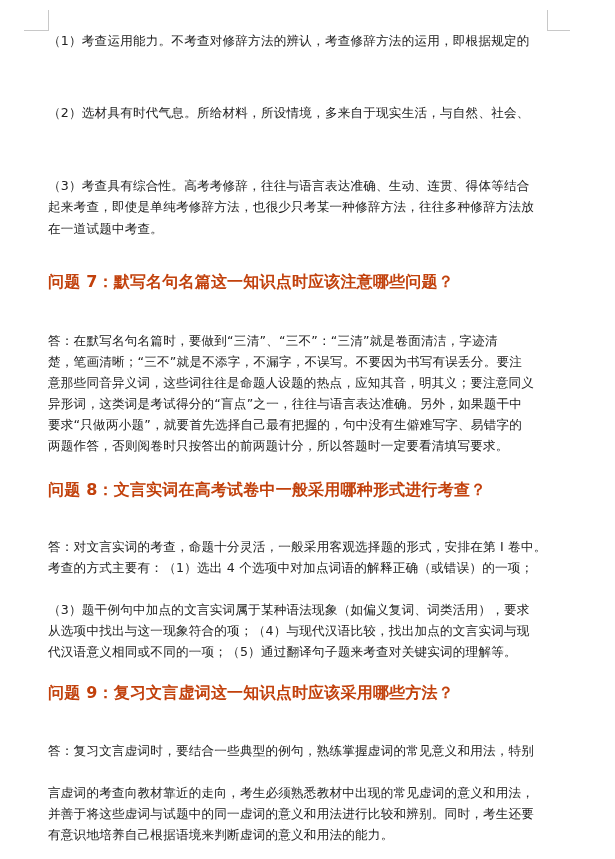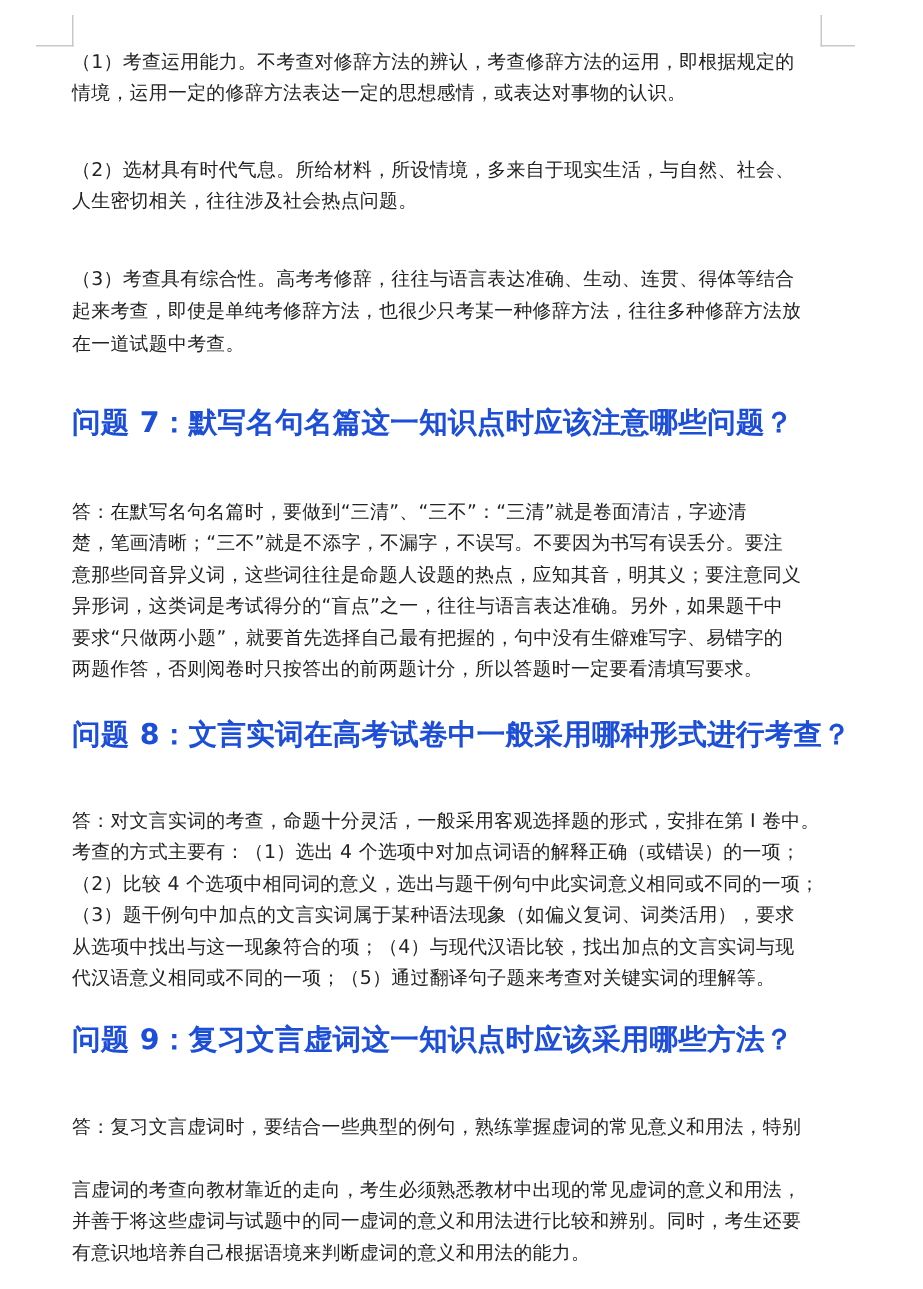--- a/index.html
+++ b/index.html
@@ -4,53 +4,50 @@
 <style>
   html, body { margin:0; padding:0; background:#ffffff; }
   body { width:615px; height:859px; position:relative; overflow:hidden;
          font-family:"DejaVu Sans", "Liberation Sans", sans-serif; }
   .page { position:absolute; left:0; top:0; width:525px; height:859px; background:#fff; }
   .corner { position:absolute; border-color:#c8c8c8; border-style:solid; border-width:0; }
   .corner.tl { left:24px; top:10px; width:24px; height:20px; border-right-width:1px; border-bottom-width:1px; }
   .corner.tr { left:547px; top:10px; width:22px; height:20px; border-left-width:1px; border-bottom-width:1px; }
   .line { position:absolute; left:48px; width:520px; white-space:nowrap; font-size:12.6px;
           line-height:16px; color:#222; letter-spacing:0.2px; }
-  .q { color:#1d4ed8; font-weight:bold; font-size:19px; }
+  .q { color:#c2410c; font-weight:bold; font-size:16px; }
 </style>
 </head>
 <body>
 
 <div class="page">
   <div class="corner tl"></div>
   <div class="corner tr"></div>
 
   <div class="line" style="top:33px">（1）考查运用能力。不考查对修辞方法的辨认，考查修辞方法的运用，即根据规定的</div>
-  <div class="line" style="top:54px">情境，运用一定的修辞方法表达一定的思想感情，或表达对事物的认识。</div>
 
   <div class="line" style="top:105px">（2）选材具有时代气息。所给材料，所设情境，多来自于现实生活，与自然、社会、</div>
-  <div class="line" style="top:126px">人生密切相关，往往涉及社会热点问题。</div>
 
   <div class="line" style="top:178px">（3）考查具有综合性。高考考修辞，往往与语言表达准确、生动、连贯、得体等结合</div>
   <div class="line" style="top:199px">起来考查，即使是单纯考修辞方法，也很少只考某一种修辞方法，往往多种修辞方法放</div>
   <div class="line" style="top:221px">在一道试题中考查。</div>
 
   <div class="line q" style="top:274px">问题 7：默写名句名篇这一知识点时应该注意哪些问题？</div>
 
   <div class="line" style="top:333px">答：在默写名句名篇时，要做到“三清”、“三不”：“三清”就是卷面清洁，字迹清</div>
   <div class="line" style="top:375px">意那些同音异义词，这些词往往是命题人设题的热点，应知其音，明其义；要注意同义</div>
   <div class="line" style="top:354px">楚，笔画清晰；“三不”就是不添字，不漏字，不误写。不要因为书写有误丢分。要注</div>
   <div class="line" style="top:396px">异形词，这类词是考试得分的“盲点”之一，往往与语言表达准确。另外，如果题干中</div>
   <div class="line" style="top:417px">要求“只做两小题”，就要首先选择自己最有把握的，句中没有生僻难写字、易错字的</div>
   <div class="line" style="top:438px">两题作答，否则阅卷时只按答出的前两题计分，所以答题时一定要看清填写要求。</div>
 
   <div class="line q" style="top:482px">问题 8：文言实词在高考试卷中一般采用哪种形式进行考查？</div>
 
   <div class="line" style="top:539px">答：对文言实词的考查，命题十分灵活，一般采用客观选择题的形式，安排在第 I 卷中。</div>
   <div class="line" style="top:560px">考查的方式主要有：（1）选出 4 个选项中对加点词语的解释正确（或错误）的一项；</div>
-  <div class="line" style="top:581px">（2）比较 4 个选项中相同词的意义，选出与题干例句中此实词意义相同或不同的一项；</div>
   <div class="line" style="top:602px">（3）题干例句中加点的文言实词属于某种语法现象（如偏义复词、词类活用），要求</div>
   <div class="line" style="top:623px">从选项中找出与这一现象符合的项；（4）与现代汉语比较，找出加点的文言实词与现</div>
   <div class="line" style="top:644px">代汉语意义相同或不同的一项；（5）通过翻译句子题来考查对关键实词的理解等。</div>
 
   <div class="line q" style="top:685px">问题 9：复习文言虚词这一知识点时应该采用哪些方法？</div>
 
   <div class="line" style="top:743px">答：复习文言虚词时，要结合一些典型的例句，熟练掌握虚词的常见意义和用法，特别</div>
   <div class="line" style="top:785px">言虚词的考查向教材靠近的走向，考生必须熟悉教材中出现的常见虚词的意义和用法，</div>
   <div class="line" style="top:806px">并善于将这些虚词与试题中的同一虚词的意义和用法进行比较和辨别。同时，考生还要</div>
   <div class="line" style="top:827px">有意识地培养自己根据语境来判断虚词的意义和用法的能力。</div>

